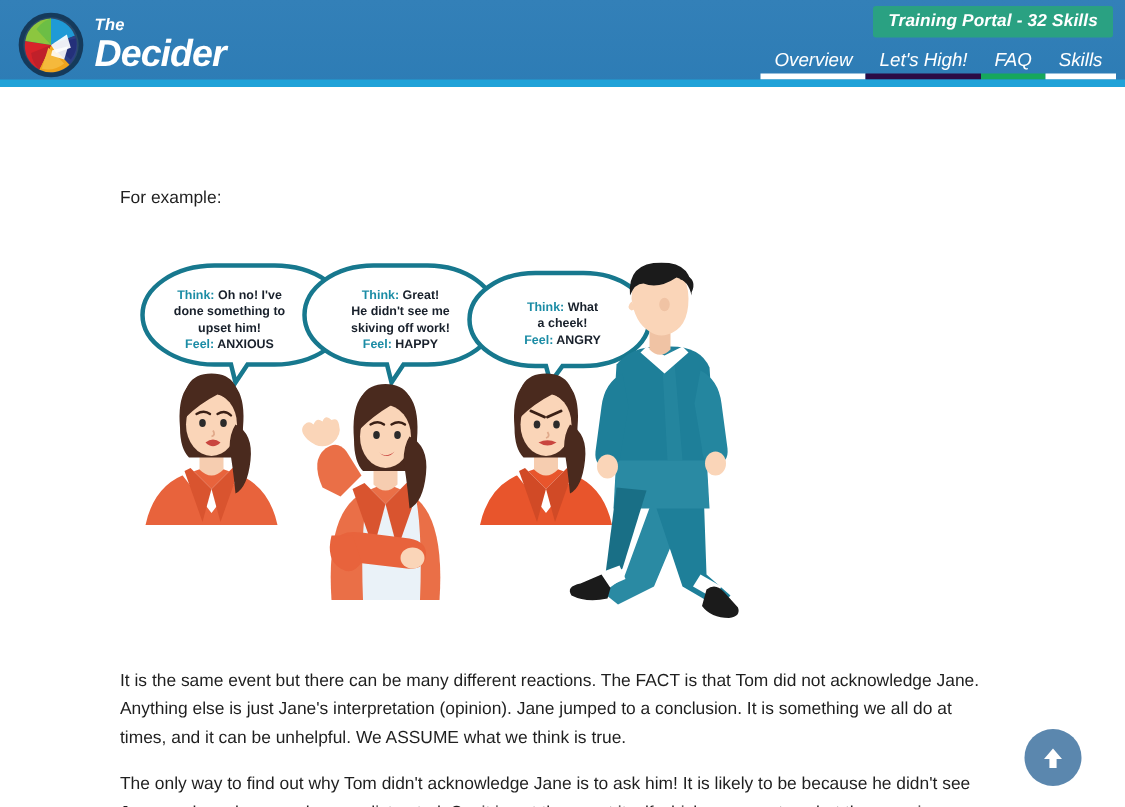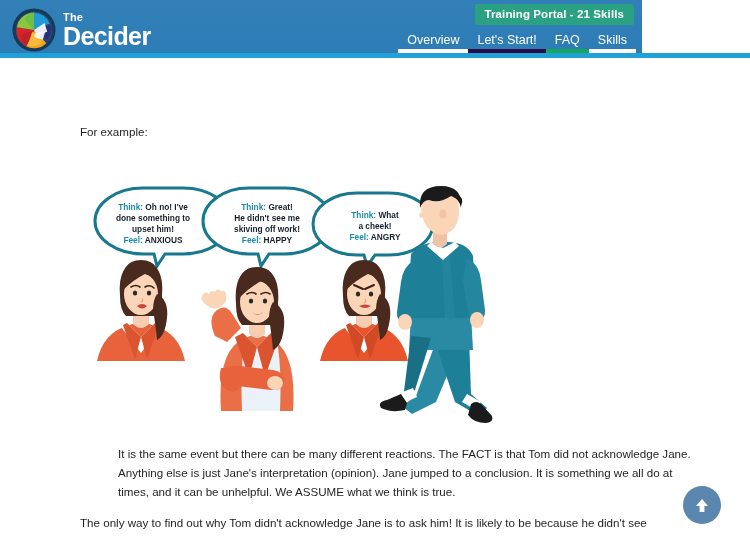--- a/index.html
+++ b/index.html
@@ -13,25 +13,26 @@
     height: 538px;
     overflow: hidden;
     font-family: "Liberation Sans", sans-serif;
     color: #222;
     position: relative;
   }
 
   
   .header {
     position: relative;
-    width: 642px;
+    width: 750px;
     height: 58px;
     background: #2e7fb8;
     background: linear-gradient(180deg, #3380b8 0%, #2d7cb5 100%);
     overflow: visible;
+    font-style: italic;
   }
   .header-bottom-strip {
     position: absolute;
     left: 0;
     bottom: 0;
     width: 750px;
     height: 5px;
     background: #20a2d8;
   }
 
@@ -131,28 +132,28 @@
   .para {
     position: absolute;
     left: 80px;
     width: 588px;
     font-size: 11.6px;
     line-height: 19px;
     color: #1f1f1f;
   }
   .p-for-example { top: 64px; }
   .p-intro { top: 88px; }
-  .p-same-event { top: 386px; margin-left: 38px; }
+  .p-same-event { top: 386px; }
   .p-only-way { top: 455px; }
 
   
   .illus {
     position: absolute;
     left: 75px;
-    top: 128px;
+    top: 117px;
     width: 460px;
     height: 240px;
   }
 
   
   .scroll-top {
     position: absolute;
     right: 29px;
     bottom: 18px;
     width: 38px;
@@ -185,29 +186,29 @@
       <path d="M46 54 L70 78 A40 40 0 0 1 36 86 Z" fill="#f5b93c"></path>
       <polygon points="50,50 74,34 80,54 58,62" fill="#ffffff" opacity="0.92"></polygon>
       <polygon points="52,58 76,52 70,72 50,66" fill="#fdfdfd" opacity="0.9"></polygon>
     </svg>
     <div class="logo-text">
       <span class="logo-the">The</span>
       <span class="logo-decider">Decider</span>
     </div>
   </div>
 
-  <div class="portal-badge">Training Portal - 21 Skills</div>
+  <div class="portal-badge">Training Portal - 32 Skills</div>
 
   <div class="nav">
     <div class="nav-item">
       <span>Overview</span>
       <span class="nav-underline" style="background:#ffffff"></span>
     </div>
     <div class="nav-item">
-      <span>Let's Start!</span>
+      <span>Let's High!</span>
       <span class="nav-underline" style="background:#2b0b45"></span>
     </div>
     <div class="nav-item">
       <span>FAQ</span>
       <span class="nav-underline" style="background:#16a75c"></span>
     </div>
     <div class="nav-item">
       <span>Skills</span>
       <span class="nav-underline" style="background:#ffffff"></span>
     </div>

